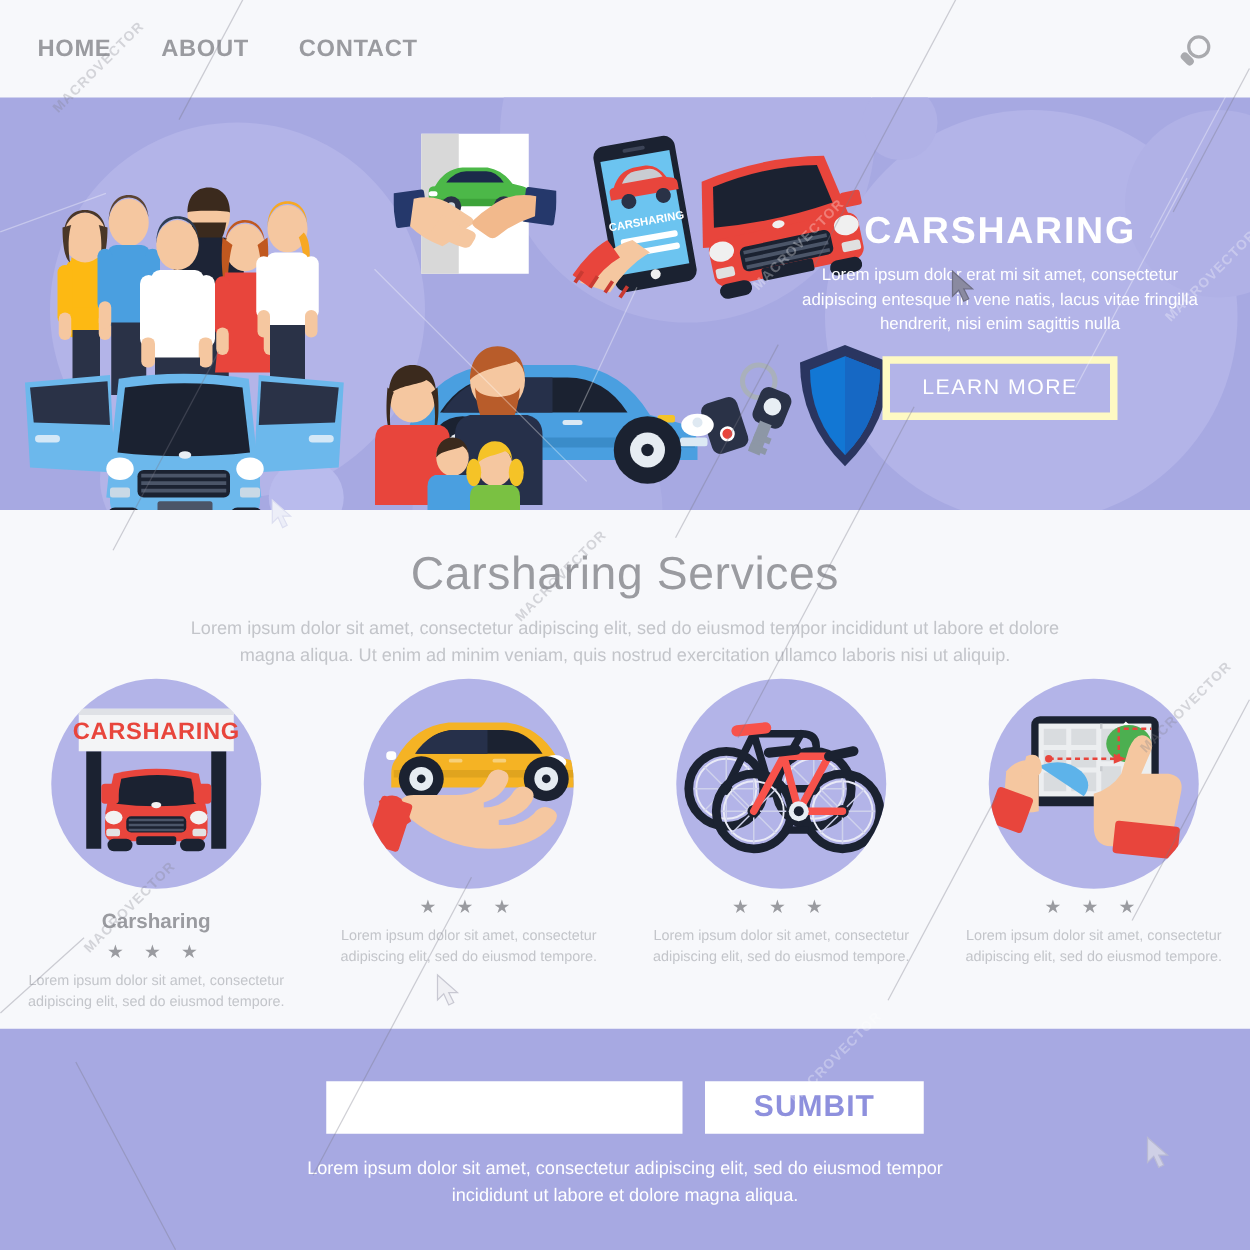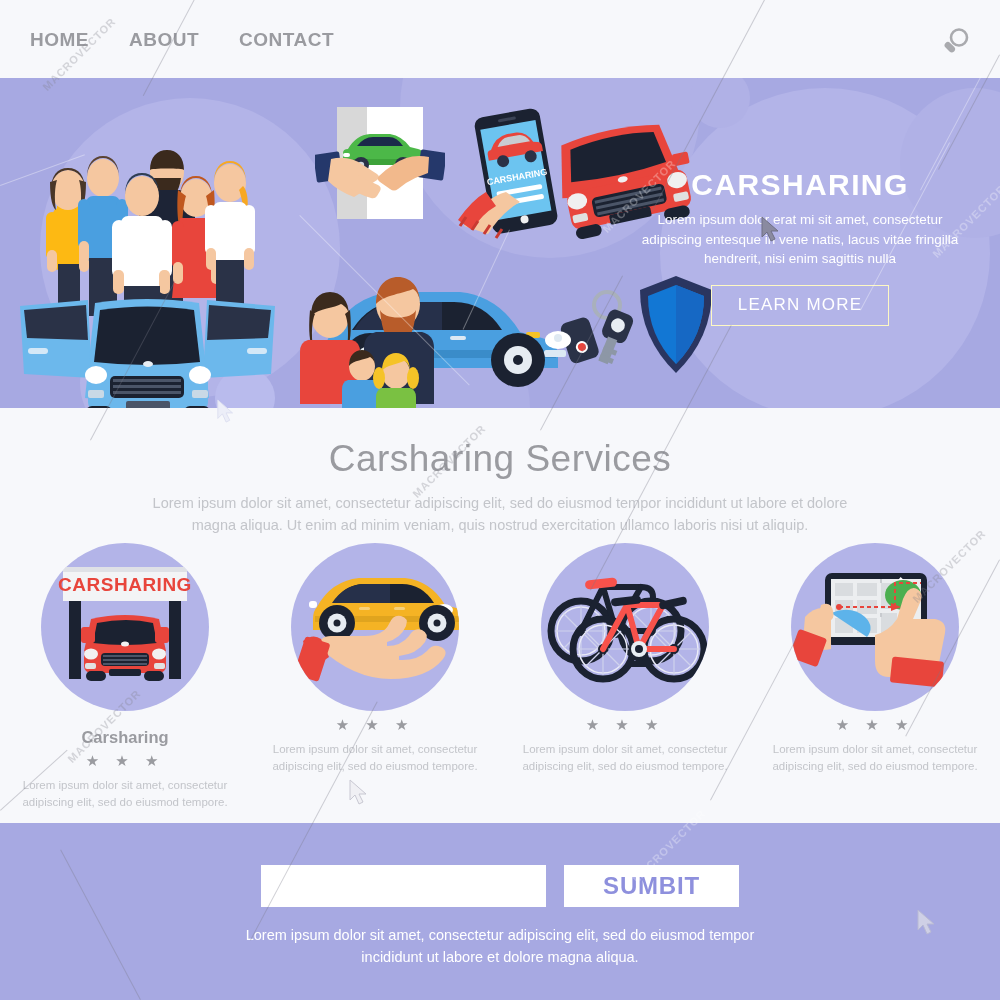--- a/index.html
+++ b/index.html
@@ -50,21 +50,21 @@
     position: absolute; right: 40px; top: 92px; width: 320px;
     text-align: center; color: #fff; z-index: 6;
   }
   .hero-title {
     font-size: 30px; font-weight: bold; letter-spacing: 1.4px;
     margin-bottom: 10px; line-height: 1;
   }
   .hero-desc { font-size: 13.5px; line-height: 1.45; font-weight: 400; }
   .learn-more {
     display: inline-block; margin-top: 16px;
-    padding: 9px 26px 10px; border: 1px solid #fef9c3;
+    padding: 9px 26px 10px; border: 6px solid #fef9c3;
     font-size: 17px; letter-spacing: 1.2px; color: #fff; cursor: pointer;
     background: transparent; font-family: "Liberation Sans", sans-serif;
   }
 
   
   .services {
     position: absolute; top: 408px; left: 0; width: 1000px; height: 415px;
     background: #f7f8fb;
   }
   .sec-title {

